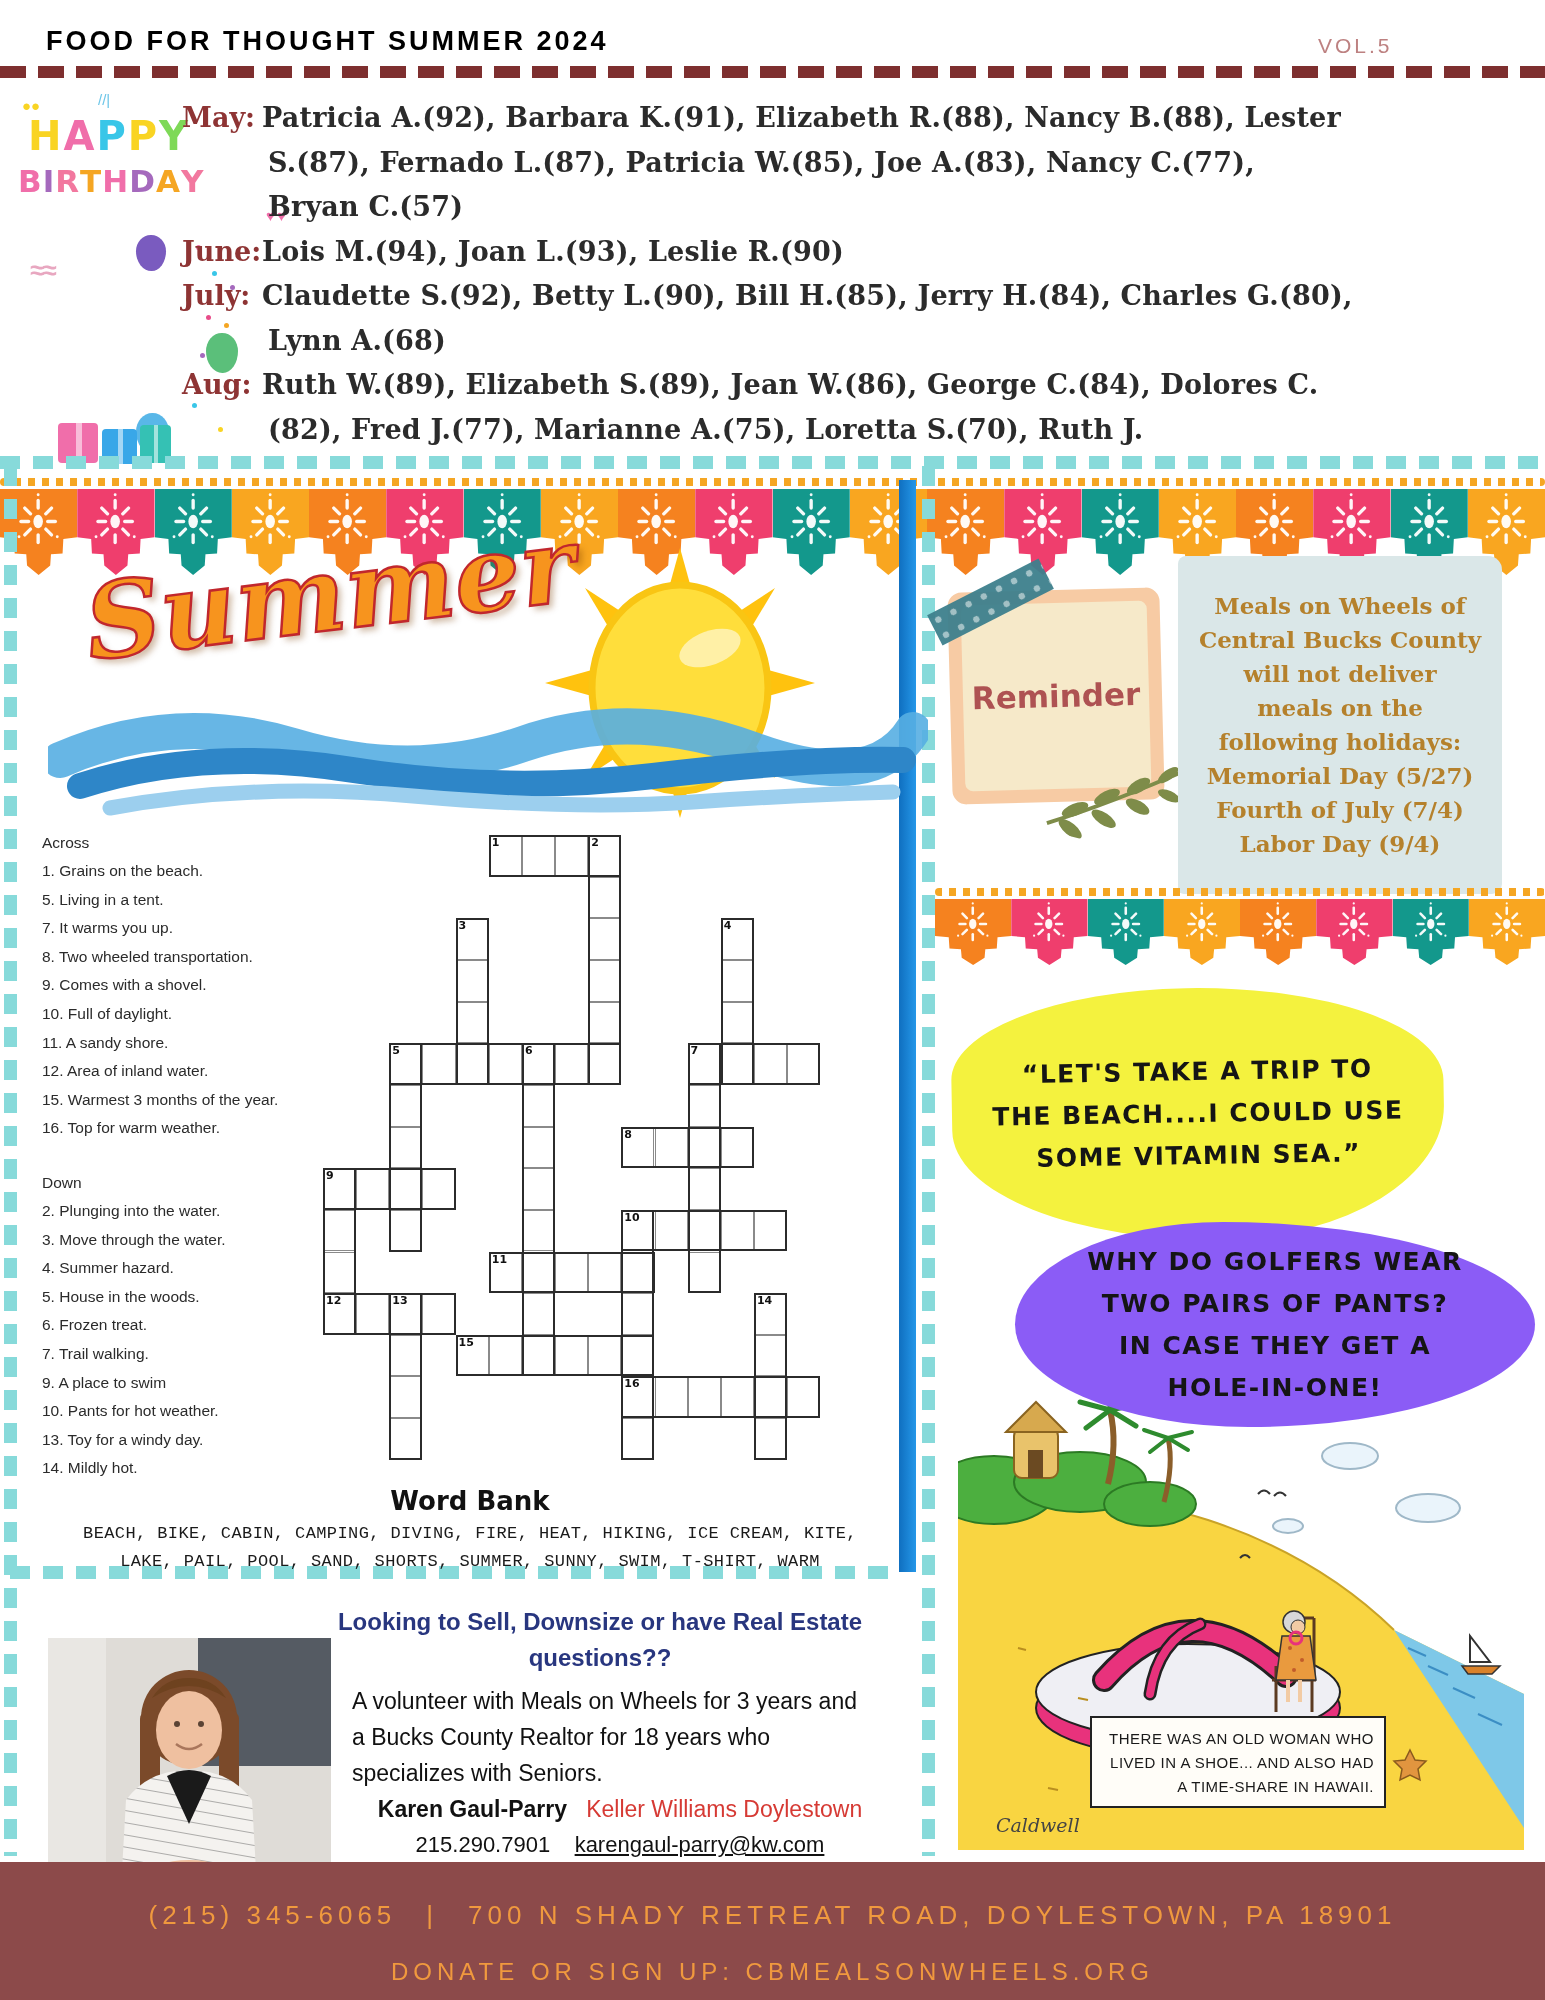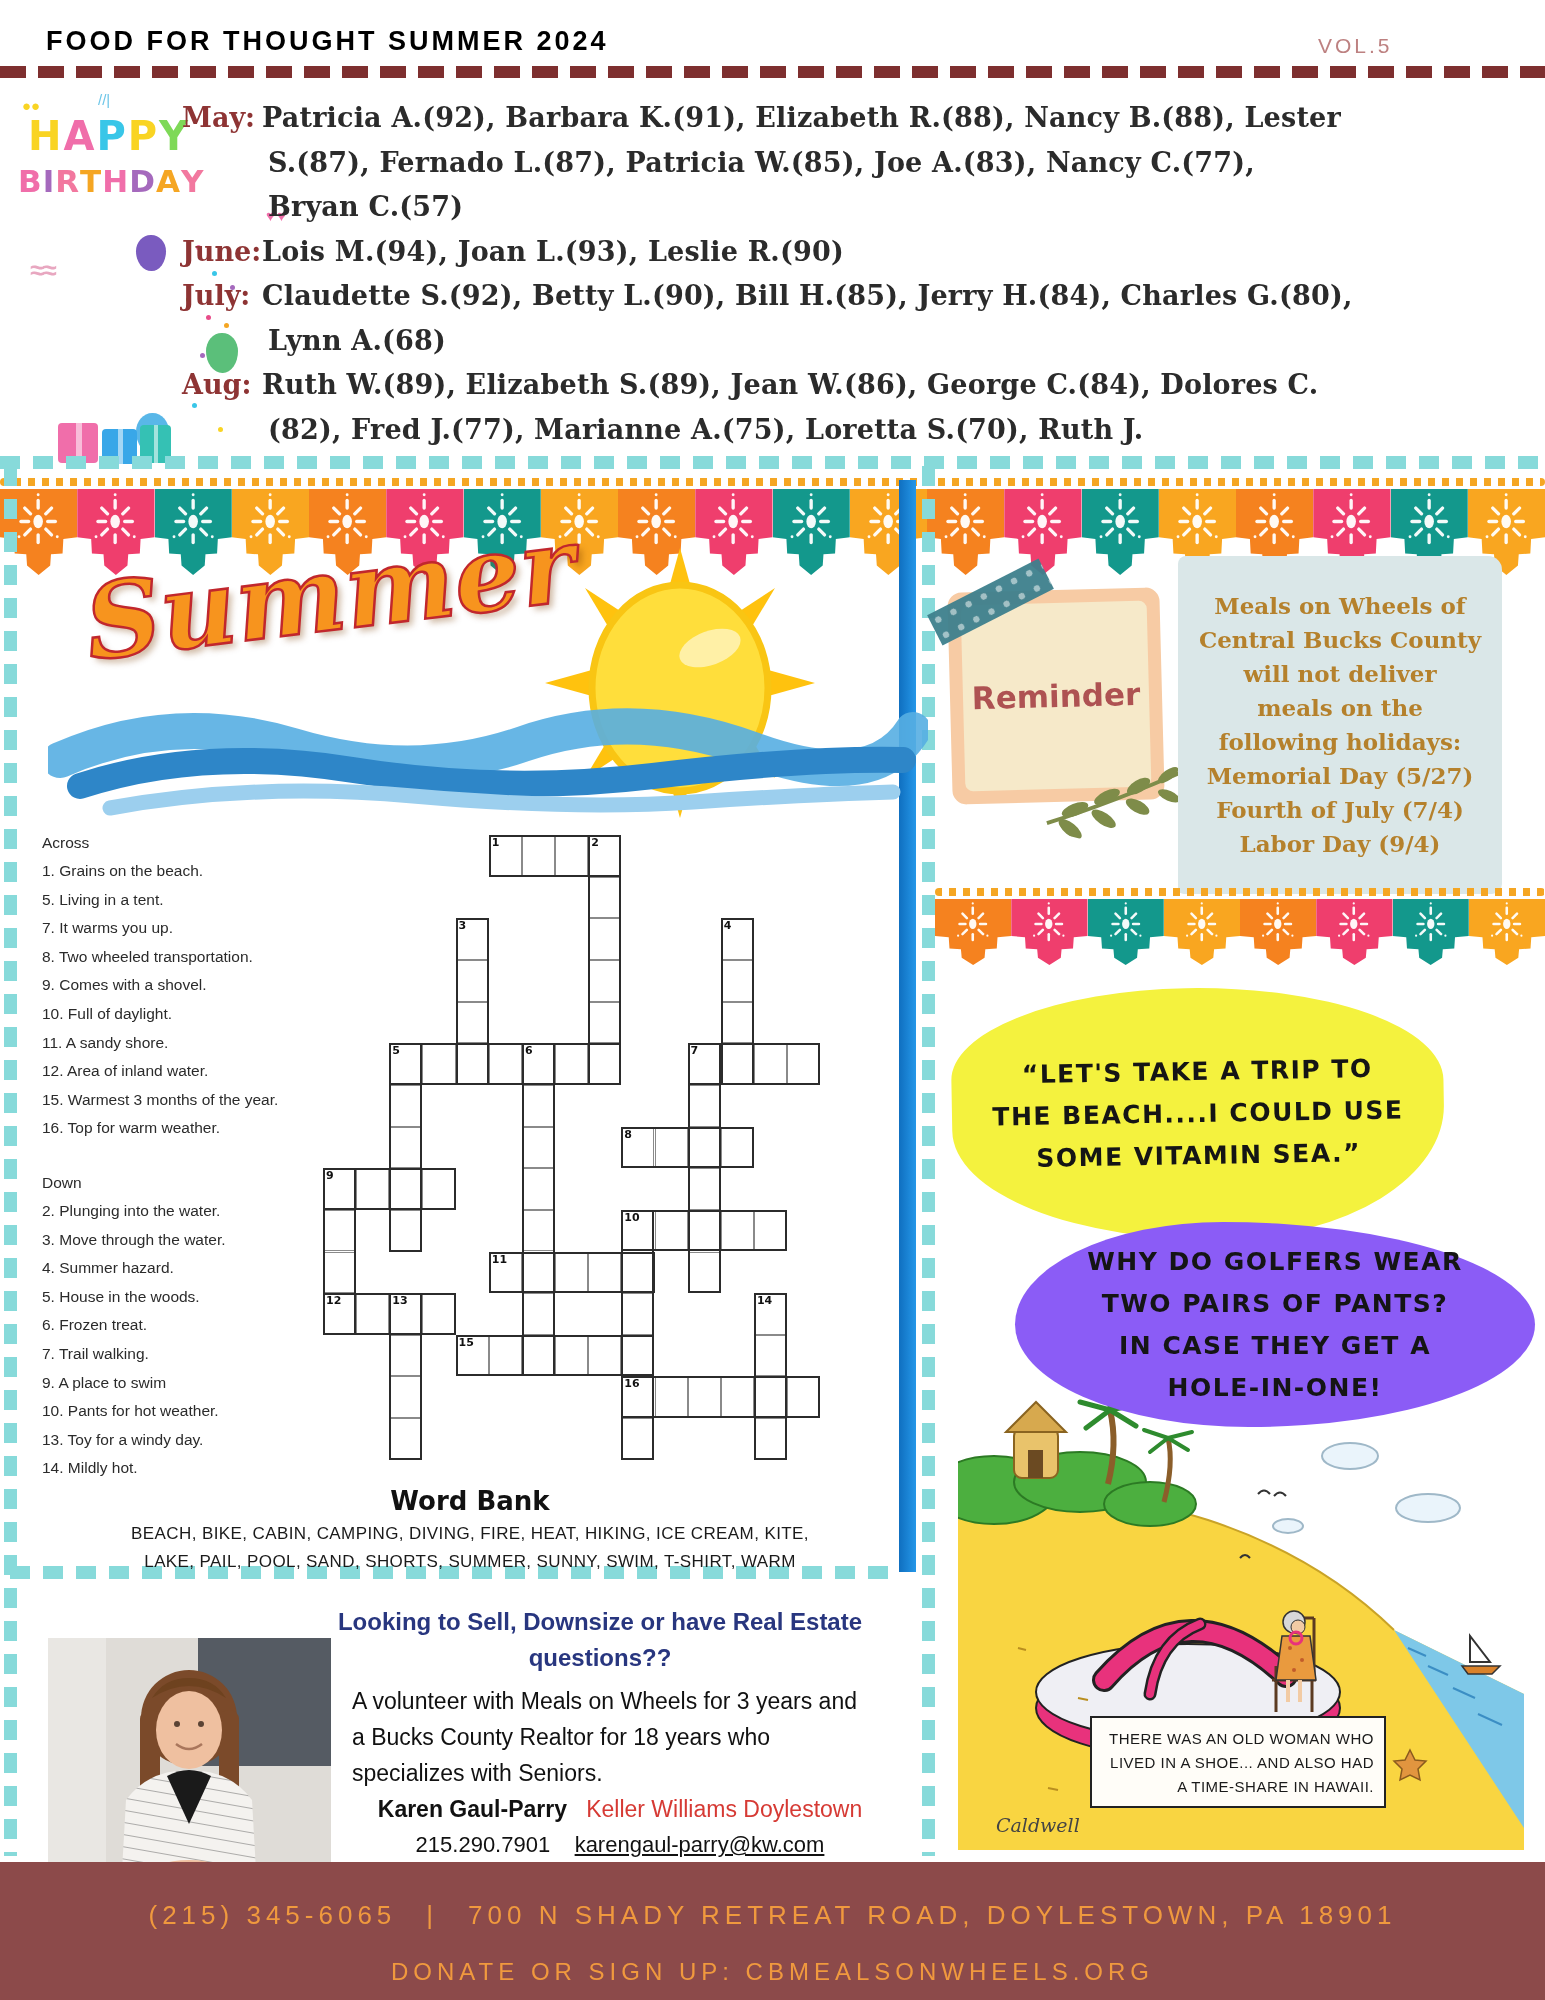--- a/index.html
+++ b/index.html
@@ -63,21 +63,21 @@
   .clues .clue-heading { line-height:29px; }
   .clues div { line-height:28.6px; white-space:nowrap; }
   .clues-across { left:42px; top:828px; }
   .clues-down { left:42px; top:1168px; }
   #xw-grid { left:323px; top:835px; width:499px; height:626px; }
   .xw-cell { position:absolute; background:#fff; border:1px solid #8a8a8a; }
   .xw-run { position:absolute; border:2px solid #2b2b2b; pointer-events:none; }
   .xw-num { position:absolute; font-size:11px; font-weight:bold; color:#111; font-family:"DejaVu Sans",sans-serif; padding:1px 0 0 3px; }
   .wordbank-head { left:55px; top:1486px; width:830px; text-align:center; font-family:"DejaVu Sans",sans-serif;
     font-weight:bold; font-size:26px; color:#111; }
-  .wordbank-line { left:40px; top:1524px; width:860px; text-align:center; font-family:Liberation Sans, sans-serif;
+  .wordbank-line { left:40px; top:1524px; width:860px; text-align:center; font-family:Liberation Mono, monospace;
     font-size:17px; color:#1a1a1a; letter-spacing:0.4px; }
   .wordbank-line2 { top:1552px; }
 
   
   .reminder-card { left:950px; top:590px; width:212px; height:212px; background:#F7CBA4; border-radius:14px;
     transform:rotate(-1.5deg); }
   .reminder-inner { position:absolute; left:13px; top:13px; right:13px; bottom:13px; background:#F6E9C9; border-radius:8px;
     display:flex; align-items:center; justify-content:center; }
   .reminder-label { font-family:"DejaVu Sans",sans-serif; font-weight:bold; font-size:31px; color:#AE5252; }
   .tape { left:928px; top:585px; width:125px; height:34px; background-color:#3E808D;

